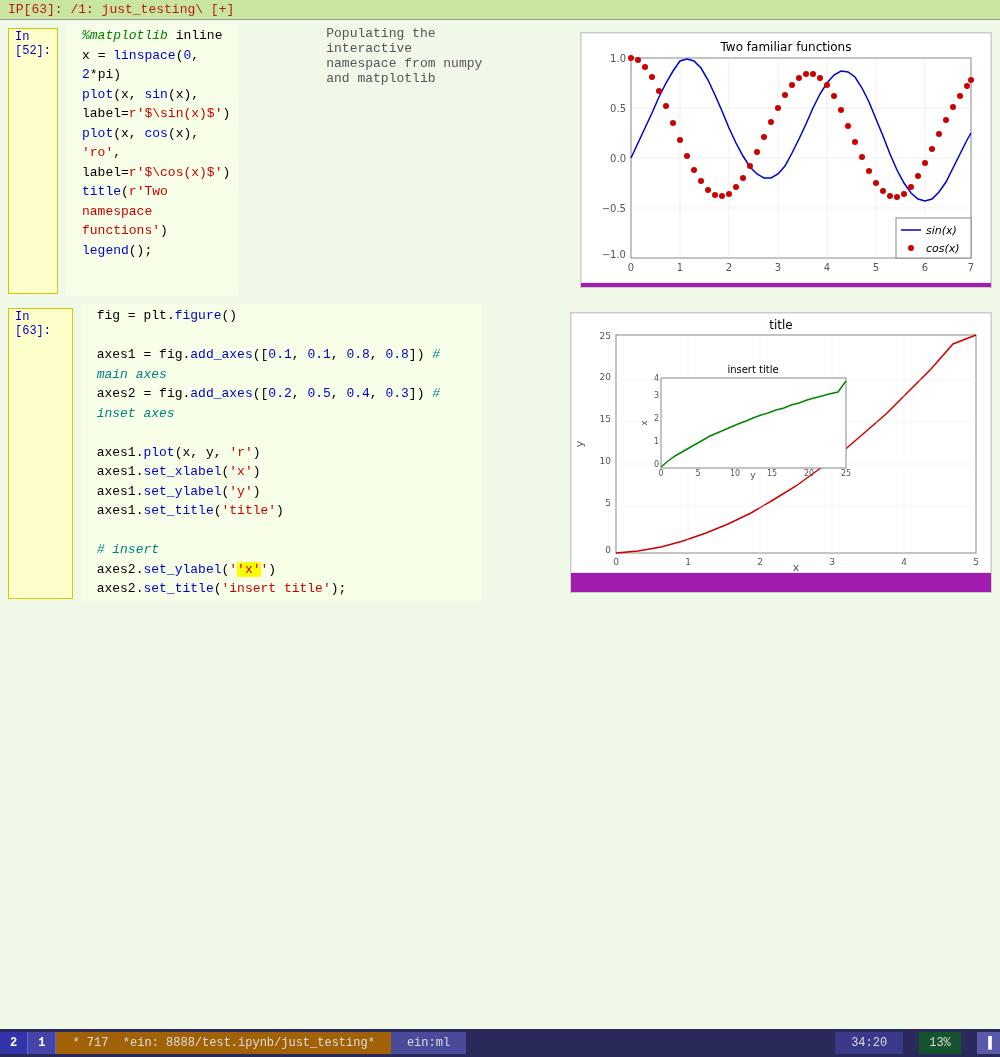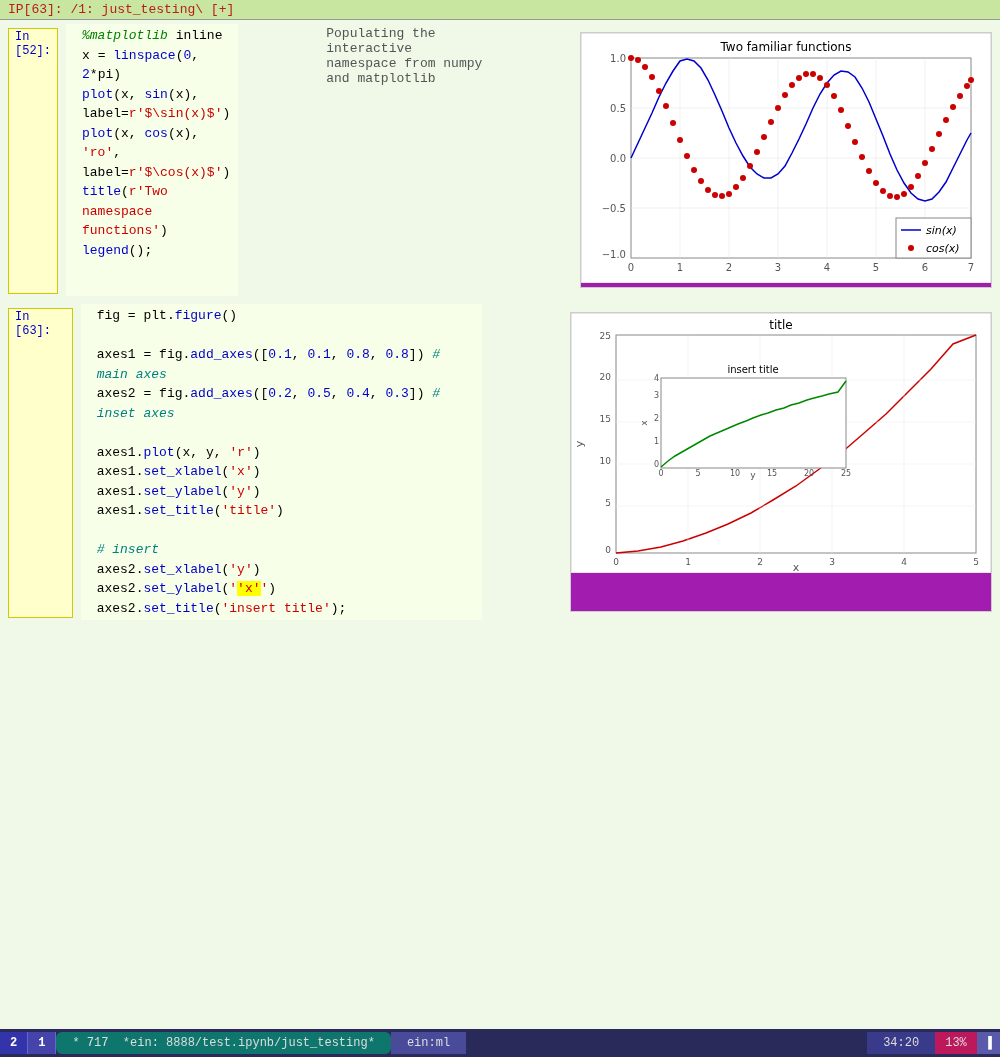--- a/index.html
+++ b/index.html
@@ -107,49 +107,48 @@
       font-weight: bold;
       color: white;
       border-right: 1px solid #6666cc;
     }
 
     .status-num-2 {
       background: #3333aa;
     }
 
     .status-file {
-      background: #0f766e;
+      background: #a16207;
       padding: 4px 16px;
       color: #ddd;
       flex: 1;
-      border-radius: 6px;
     }
 
     .status-mode {
       background: #4a4a9a;
       padding: 4px 16px;
       color: #ddd;
       text-align: right;
     }
 
     .status-right {
       margin-left: auto;
       display: flex;
       align-items: center;
-      gap: 0;
+      gap: 16px;
     }
 
     .status-pos {
       background: #3a3a8a;
       padding: 4px 16px;
       color: #ddd;
     }
 
     .status-pct {
-      background: #be185d;
+      background: #14532d;
       padding: 4px 10px;
       color: #ddd;
     }
 
     .status-end {
       background: #5a5aaa;
       padding: 4px 8px;
       color: #fff;
     }
   </style>
@@ -286,21 +285,20 @@
       <div>&nbsp;</div>
       <div><span class="var">axes1</span> <span class="punct">=</span> <span class="var">fig</span><span class="punct">.</span><span class="fn">add_axes</span><span class="punct">([</span><span class="num">0.1</span><span class="punct">,</span> <span class="num">0.1</span><span class="punct">,</span> <span class="num">0.8</span><span class="punct">,</span> <span class="num">0.8</span><span class="punct">])</span> <span class="comment"># main axes</span></div>
       <div><span class="var">axes2</span> <span class="punct">=</span> <span class="var">fig</span><span class="punct">.</span><span class="fn">add_axes</span><span class="punct">([</span><span class="num">0.2</span><span class="punct">,</span> <span class="num">0.5</span><span class="punct">,</span> <span class="num">0.4</span><span class="punct">,</span> <span class="num">0.3</span><span class="punct">])</span> <span class="comment"># inset axes</span></div>
       <div>&nbsp;</div>
       <div><span class="var">axes1</span><span class="punct">.</span><span class="fn">plot</span><span class="punct">(</span><span class="var">x</span><span class="punct">,</span> <span class="var">y</span><span class="punct">,</span> <span class="str">'r'</span><span class="punct">)</span></div>
       <div><span class="var">axes1</span><span class="punct">.</span><span class="fn">set_xlabel</span><span class="punct">(</span><span class="str">'x'</span><span class="punct">)</span></div>
       <div><span class="var">axes1</span><span class="punct">.</span><span class="fn">set_ylabel</span><span class="punct">(</span><span class="str">'y'</span><span class="punct">)</span></div>
       <div><span class="var">axes1</span><span class="punct">.</span><span class="fn">set_title</span><span class="punct">(</span><span class="str">'title'</span><span class="punct">)</span></div>
       <div>&nbsp;</div>
       <div><span class="comment"># insert</span></div>
-      <div><span class="var">axes2</span><span class="punct">.</span><span class="fn">set_xlabel</span><span class="punct">(</span><span class="str">'y'</span><span class="punct">)</span></div>
       <div><span class="var">axes2</span><span class="punct">.</span><span class="fn">set_ylabel</span><span class="punct">(</span><span class="str">'<span style="background:#ffff00">'x'</span>'</span><span class="punct">)</span></div>
       <div><span class="var">axes2</span><span class="punct">.</span><span class="fn">set_title</span><span class="punct">(</span><span class="str">'insert title'</span><span class="punct">);</span></div>
     </div>
 
     <div class="plot-container">
       <svg width="420" height="260">
         <rect x="0" y="0" width="420" height="260" fill="white" stroke="#ccc"></rect>
 
         <text x="210" y="16" text-anchor="middle" font-size="12" fill="#000">title</text>
 

